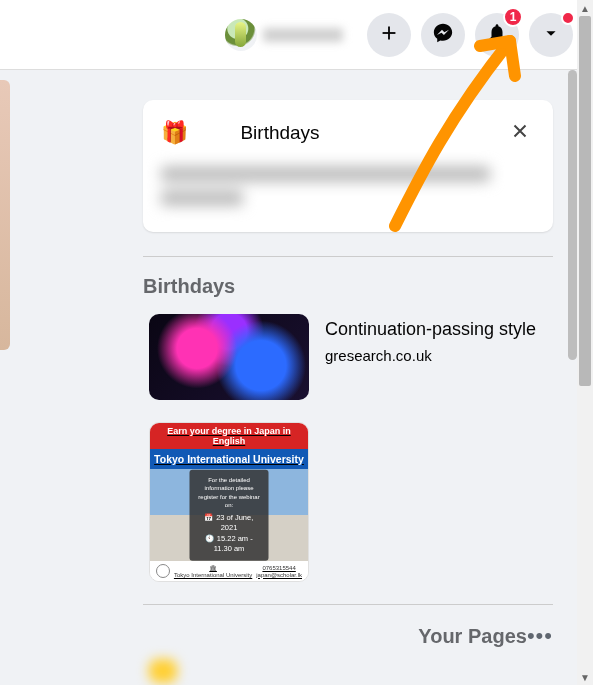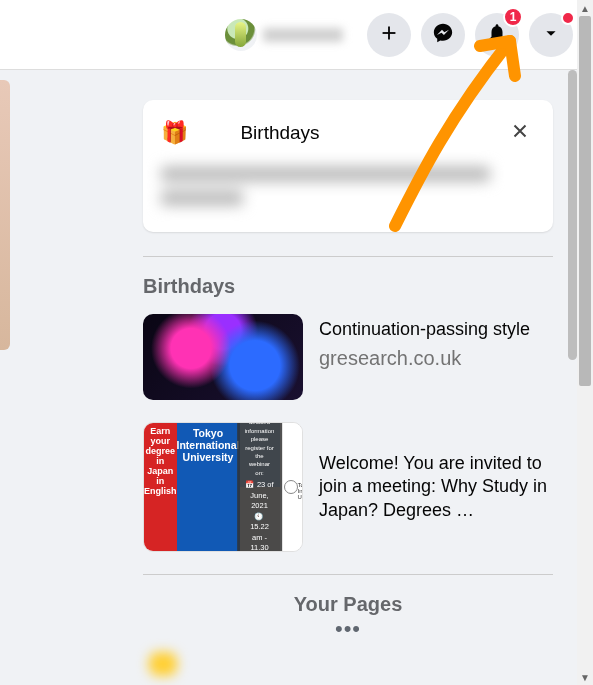--- a/index.html
+++ b/index.html
@@ -157,63 +157,64 @@
       color: #65676b;
       margin: 10px 0 16px 0;
     }
     .divider { border-top:1px solid #ccc; margin-bottom: 18px; }
 
     .ad {
       display: flex;
       gap: 16px;
       margin-bottom: 22px;
       cursor: pointer;
+      margin-left: 6px;
     }
     .ad-img {
       width: 160px;
       height: 86px;
       border-radius: 10px;
       flex-shrink: 0;
       overflow:hidden;
       position:relative;
     }
     .ad-img.img1 {
       background: radial-gradient(circle at 30% 40%, #ff32b4 0 20px, transparent 40px),
                   radial-gradient(circle at 70% 60%, #2c6bff 0 25px, transparent 45px),
                   radial-gradient(circle at 50% 20%, #9a2fff 0 18px, transparent 35px),
                   linear-gradient(135deg, #0a0614, #1a1030);
     }
     .ad-info { padding-top: 4px; }
     .ad-title { font-size: 18px; color: #050505; font-weight: 500; line-height: 1.3; }
-    .ad-domain { color: #737373; font-size: 20px; margin-top: 6px; }
+    .ad-domain { color: #000000; font-size: 15px; margin-top: 6px; }
 
     .ad-img.img2 {
       width: 160px;
-      height: 130px;
+      height: 160px;
       background: #fff;
       border:1px solid #e0e0e0;
       display:flex;
-      flex-direction:row;
+      flex-direction:column;
+      text-decoration:underline;
     }
     .img2-banner-red { background:#d62424; color:#fff; font-size:9px; text-align:center; padding:3px 0; font-weight:600;}
     .img2-banner-blue { background:#1159b5; color:#fff; font-size:10.5px; text-align:center; padding:4px 0; font-weight:700;}
     .img2-mid { flex:1; background: linear-gradient(#8db6de 0 50%, #d5d0c6 50%); position:relative;padding-left:40px; }
     .img2-overlay { position:absolute; left:50%; top:50%; transform:translate(-50%,-50%); background:rgba(50,50,50,0.85); color:#fff; font-size:7.5px; padding:6px 8px; border-radius:3px; text-align:center; line-height:1.4;}
     .img2-footer { background:#fff; display:flex; align-items:center; justify-content:space-around; padding:3px 4px; font-size:7px; color:#333; }
     .img2-footer .logo-dot { width:14px; height:14px; border-radius:50%; border:1px solid #888; display:inline-block;}
     .img2-footer .fcol { display:flex; flex-direction:column; align-items:center; gap:1px; font-size:6px;}
 
     .ad2 .ad-info { padding-top: 30px; }
 
     .your-pages {
       display:flex;
       align-items:center;
       justify-content:flex-end;
       margin-top:4px;
-      flex-direction:column;
     }
     .dots { font-size:22px; color:#606770; cursor:pointer; letter-spacing:1px;}
     .page-blob {
       width: 40px; height: 24px;
       background: radial-gradient(circle, #ffcf33 0 14px, transparent 15px);
       filter: blur(6px);
       margin-top: 10px;
     }
 
     
@@ -342,21 +343,20 @@
               <span>🏛</span>
               <span>Tokyo International University</span>
             </div>
           <div class="fcol">
               <span>0765315544</span>
               <span>japan@scholar.lk</span>
             </div>
         </div>
       </div>
       <div class="ad-info">
-        <div class="ad-title">Welcome! You are invited to join a meeting: Why Study in Japan? Degrees …</div>
       </div>
     </div>
 
     <div class="divider"></div>
 
     <div class="your-pages">
       <div class="section-title" style="margin:0">Your Pages</div>
       <span class="dots">
         <span>•••</span>
       </span>

